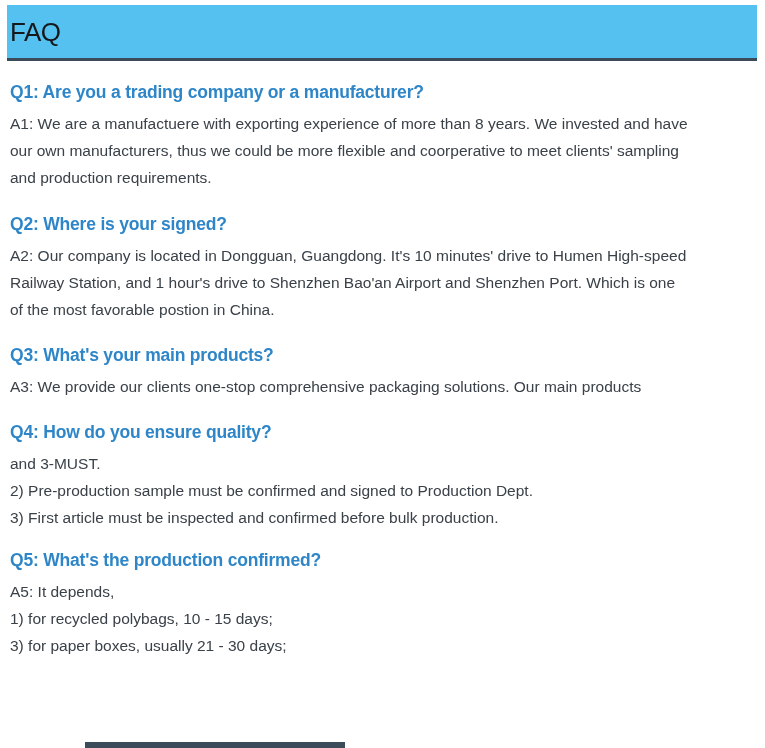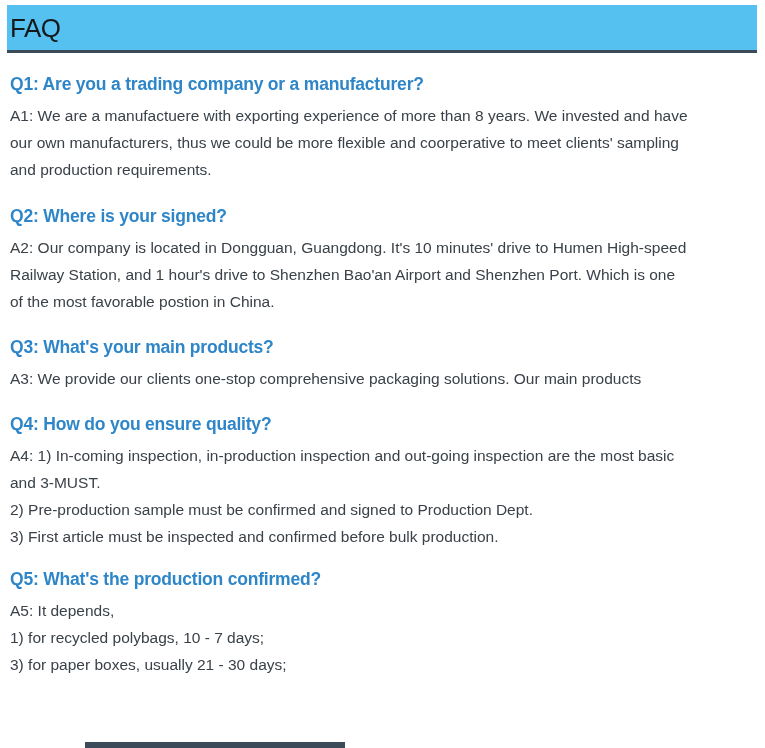--- a/index.html
+++ b/index.html
@@ -8,21 +8,21 @@
     background: #ffffff;
     font-family: "Liberation Sans", "DejaVu Sans", sans-serif;
   }
   body {
     position: relative;
     height: 748px;
     overflow: hidden;
   }
   .faq-bar {
     margin: 5px 8px 0 7px;
-    height: 48px;
+    height: 56px;
     background: var(--bar-bg, #55c1f0);
     border-bottom: 3px solid var(--bar-border, #3c4b59);
     display: flex;
     align-items: center;
   }
   .faq-bar .title {
     color: var(--bar-text, #16191c);
     font-size: 26px;
     letter-spacing: -0.5px;
     padding-left: 3px;
@@ -81,29 +81,28 @@
     <div class="answer-line">of the most favorable postion in China.</div>
   </div>
 
   <div class="section s3">
     <div class="question">Q3: What's your main products?</div>
     <div class="answer-line">A3: We provide our clients one-stop comprehensive packaging solutions. Our main products</div>
   </div>
 
   <div class="section s4">
     <div class="question">Q4: How do you ensure quality?</div>
-    <div class="answer-line">A4: 1) In-coming inspection, in-production inspection and out-going inspection are the most basic</div>
     <div class="answer-line">and 3-MUST.</div>
     <div class="answer-line">2) Pre-production sample must be confirmed and signed to Production Dept.</div>
     <div class="answer-line">3) First article must be inspected and confirmed before bulk production.</div>
   </div>
 
   <div class="section s5">
     <div class="question">Q5: What's the production confirmed?</div>
     <div class="answer-line">A5: It depends,</div>
-    <div class="answer-line">1) for recycled polybags, 10 - 7 days;</div>
+    <div class="answer-line">1) for recycled polybags, 10 - 15 days;</div>
     <div class="answer-line">3) for paper boxes, usually 21 - 30 days;</div>
 
   </div>
 
 </div>
 
 <div class="cutoff-bar"></div>
 
 </body></html>

